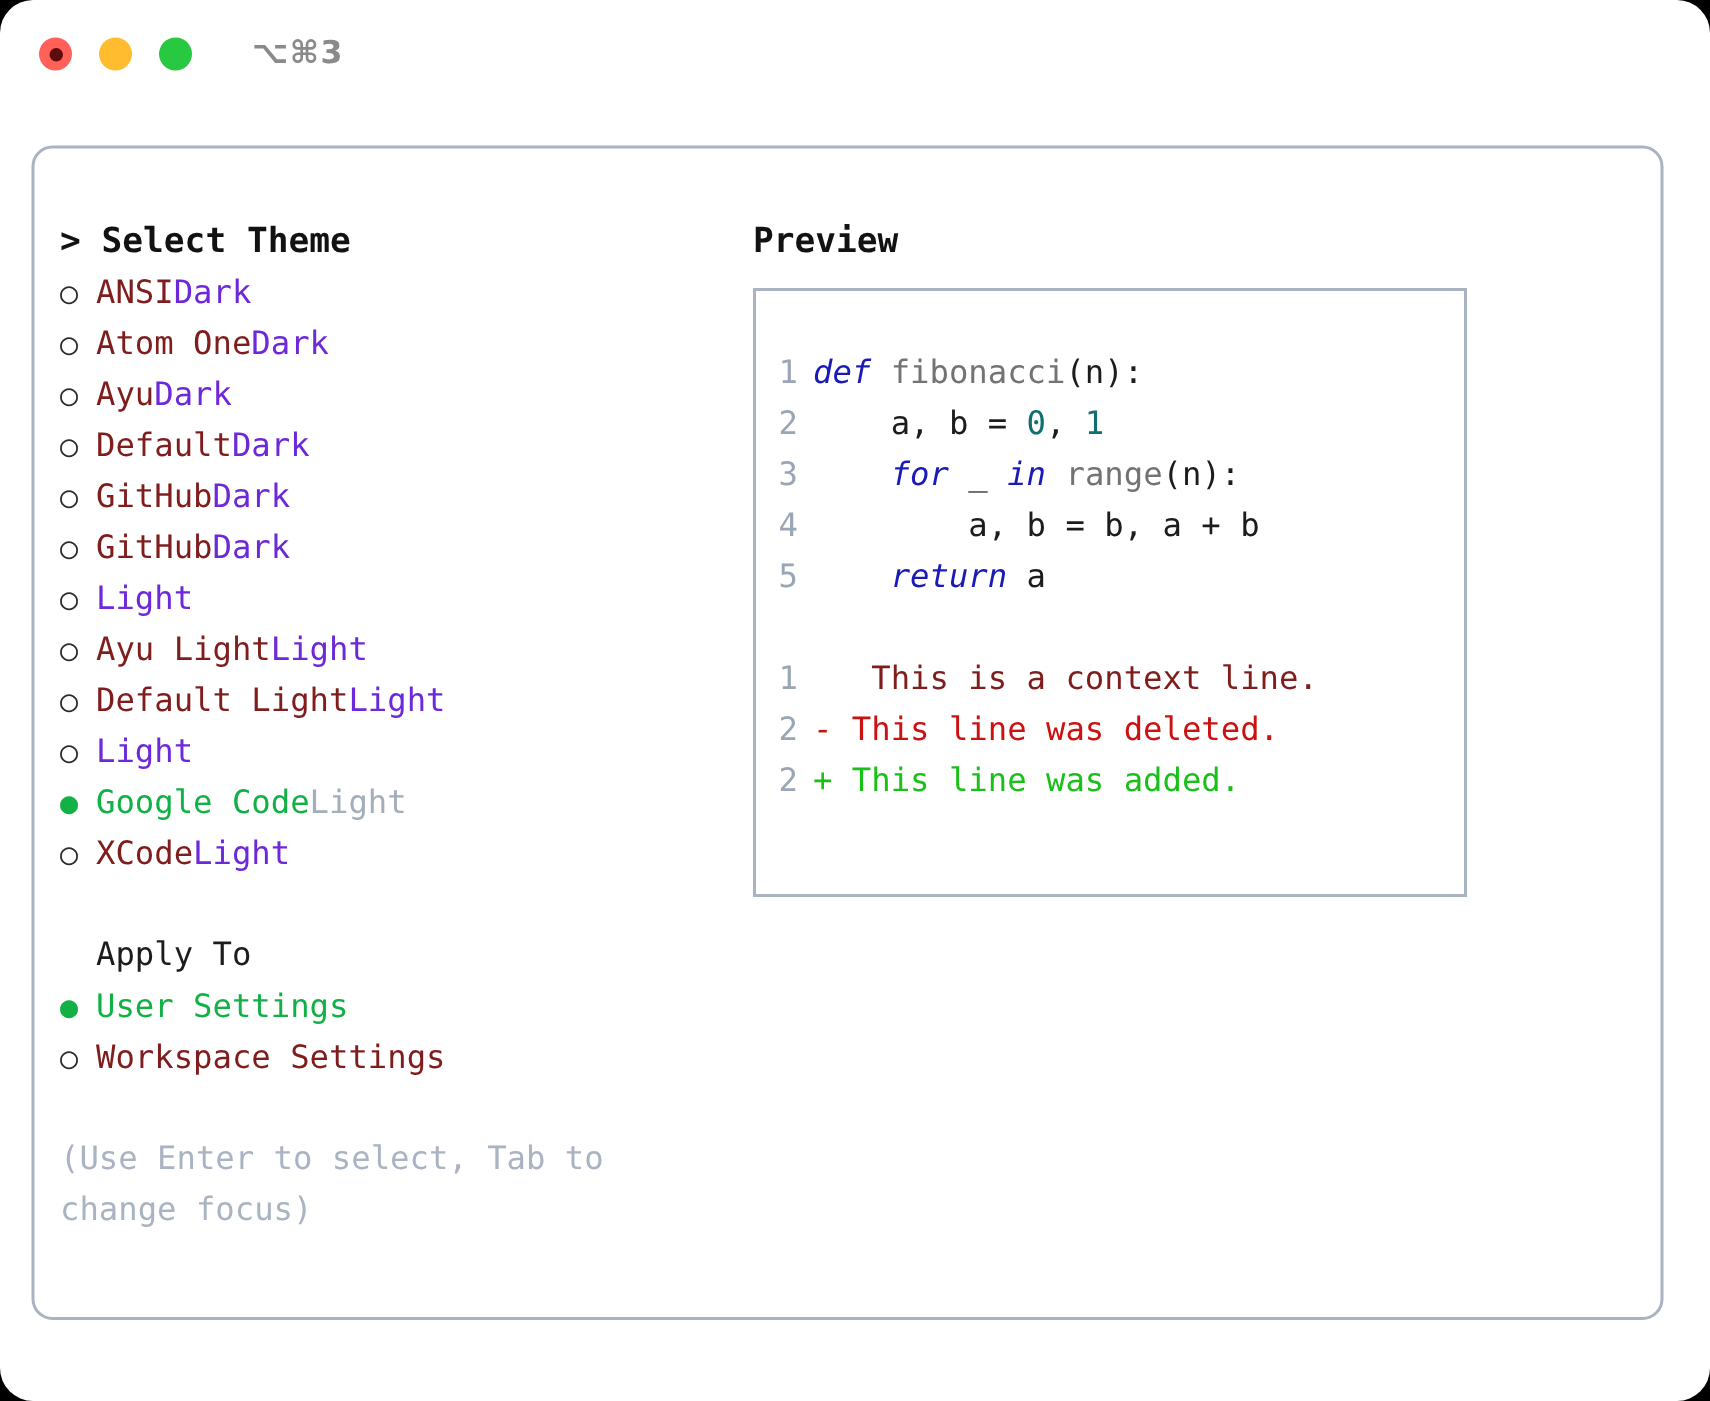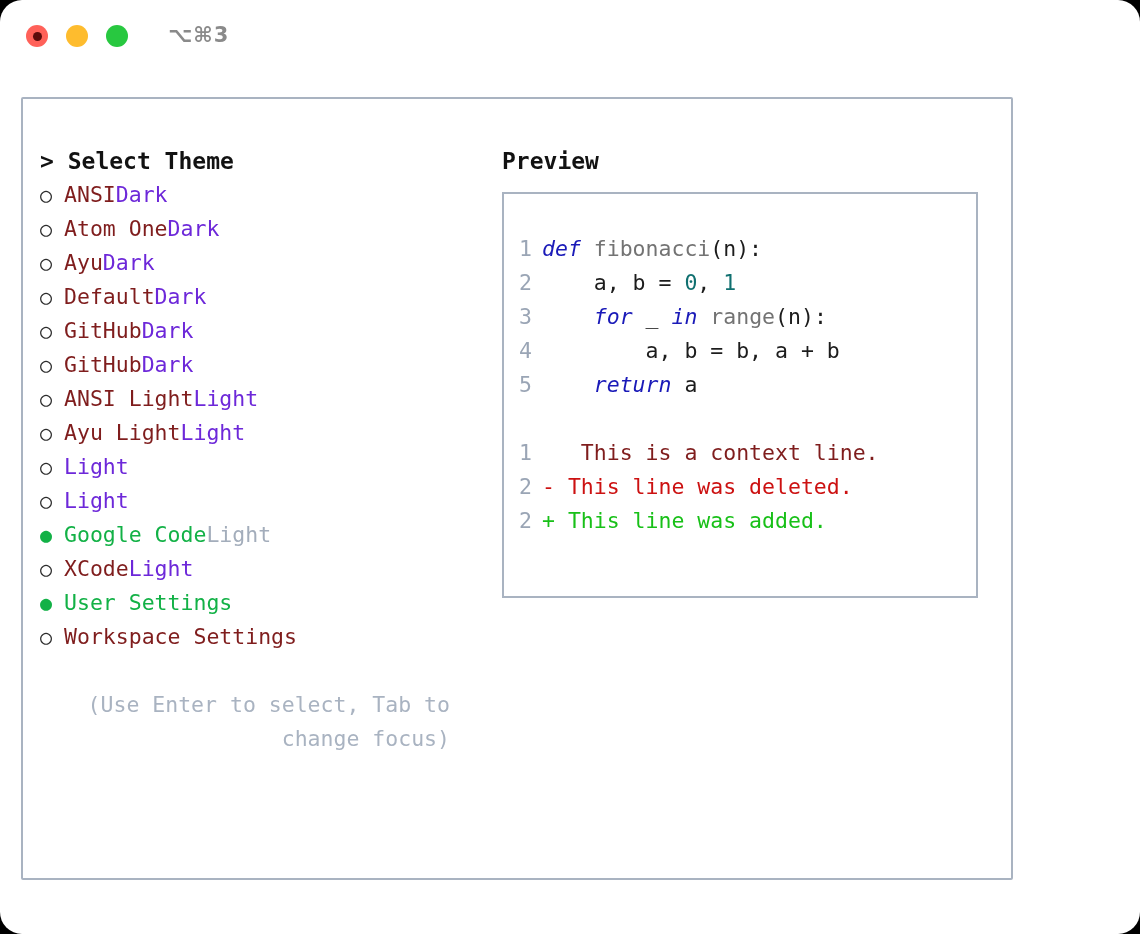--- a/index.html
+++ b/index.html
@@ -64,24 +64,24 @@
     font-weight: 700;
     letter-spacing: 1px;
     color: #8a8a8a;
   }
 
   
   .panel {
     position: absolute;
     left: 21px;
     top: 97px;
-    width: 992px;
+    width: 1088px;
     height: 783px;
     border: 2px solid #a9b3c1;
-    border-radius: 2px;
+    border-radius: 14px;
     box-sizing: border-box;
     background: #ffffff;
   }
 
   
   .left-col {
     position: absolute;
     left: 17px;
     top: 45px;
     width: 450px;
@@ -124,21 +124,20 @@
     color: #1c1c1c;
     white-space: pre;
   }
   .hint {
     margin-top: 34px;
     font-size: 21.5px;
     line-height: 34px;
     color: #a9b3c1;
     width: 410px;
     white-space: normal;
-    text-align: right;
   }
 
   
   .right-col {
     position: absolute;
     left: 479px;
     top: 45px;
     width: 490px;
   }
   .preview-box {
@@ -193,28 +192,29 @@
     <div class="left-col">
       <div class="col-title">&gt; Select Theme</div>
 
       <div class="theme-list" id="theme-list">
           <div class="opt-row"><span class="bullet">○</span><span class="opt-name">ANSI</span> <span class="opt-cat">Dark</span></div>
           <div class="opt-row"><span class="bullet">○</span><span class="opt-name">Atom One</span> <span class="opt-cat">Dark</span></div>
           <div class="opt-row"><span class="bullet">○</span><span class="opt-name">Ayu</span> <span class="opt-cat">Dark</span></div>
           <div class="opt-row"><span class="bullet">○</span><span class="opt-name">Default</span> <span class="opt-cat">Dark</span></div>
           <div class="opt-row"><span class="bullet">○</span><span class="opt-name">GitHub</span> <span class="opt-cat">Dark</span></div>
           <div class="opt-row"><span class="bullet">○</span><span class="opt-name">GitHub</span> <span class="opt-cat">Dark</span></div>
-          <div class="opt-row"><span class="bullet">○</span><span class="opt-name">ANSI Light</span> <span class="opt-cat">Light</span></div>
+          <div class="opt-row"><span class="bullet">○</span> <span class="opt-cat">Light</span></div>
           <div class="opt-row"><span class="bullet">○</span><span class="opt-name">Ayu Light</span> <span class="opt-cat">Light</span></div>
-          <div class="opt-row"><span class="bullet">○</span> <span class="opt-cat">Light</span></div>
+          <div class="opt-row"><span class="bullet">○</span><span class="opt-name">Default Light</span> <span class="opt-cat">Light</span></div>
           <div class="opt-row"><span class="bullet">○</span> <span class="opt-cat">Light</span></div>
           <div class="opt-row selected"><span class="bullet">●</span><span class="opt-name">Google Code</span> <span class="opt-cat">Light</span></div>
           <div class="opt-row"><span class="bullet">○</span><span class="opt-name">XCode</span> <span class="opt-cat">Light</span></div>
         </div>
 
+      <div class="apply-title">Apply To</div>
       <div id="apply-list">
           <div class="opt-row selected"><span class="bullet">●</span><span class="opt-name">User Settings</span></div>
           <div class="opt-row"><span class="bullet">○</span><span class="opt-name">Workspace Settings</span></div>
         </div>
 
       <div class="hint">(Use Enter to select, Tab to change focus)</div>
     </div>
 
     <div class="right-col">
       <div class="col-title">Preview</div>

